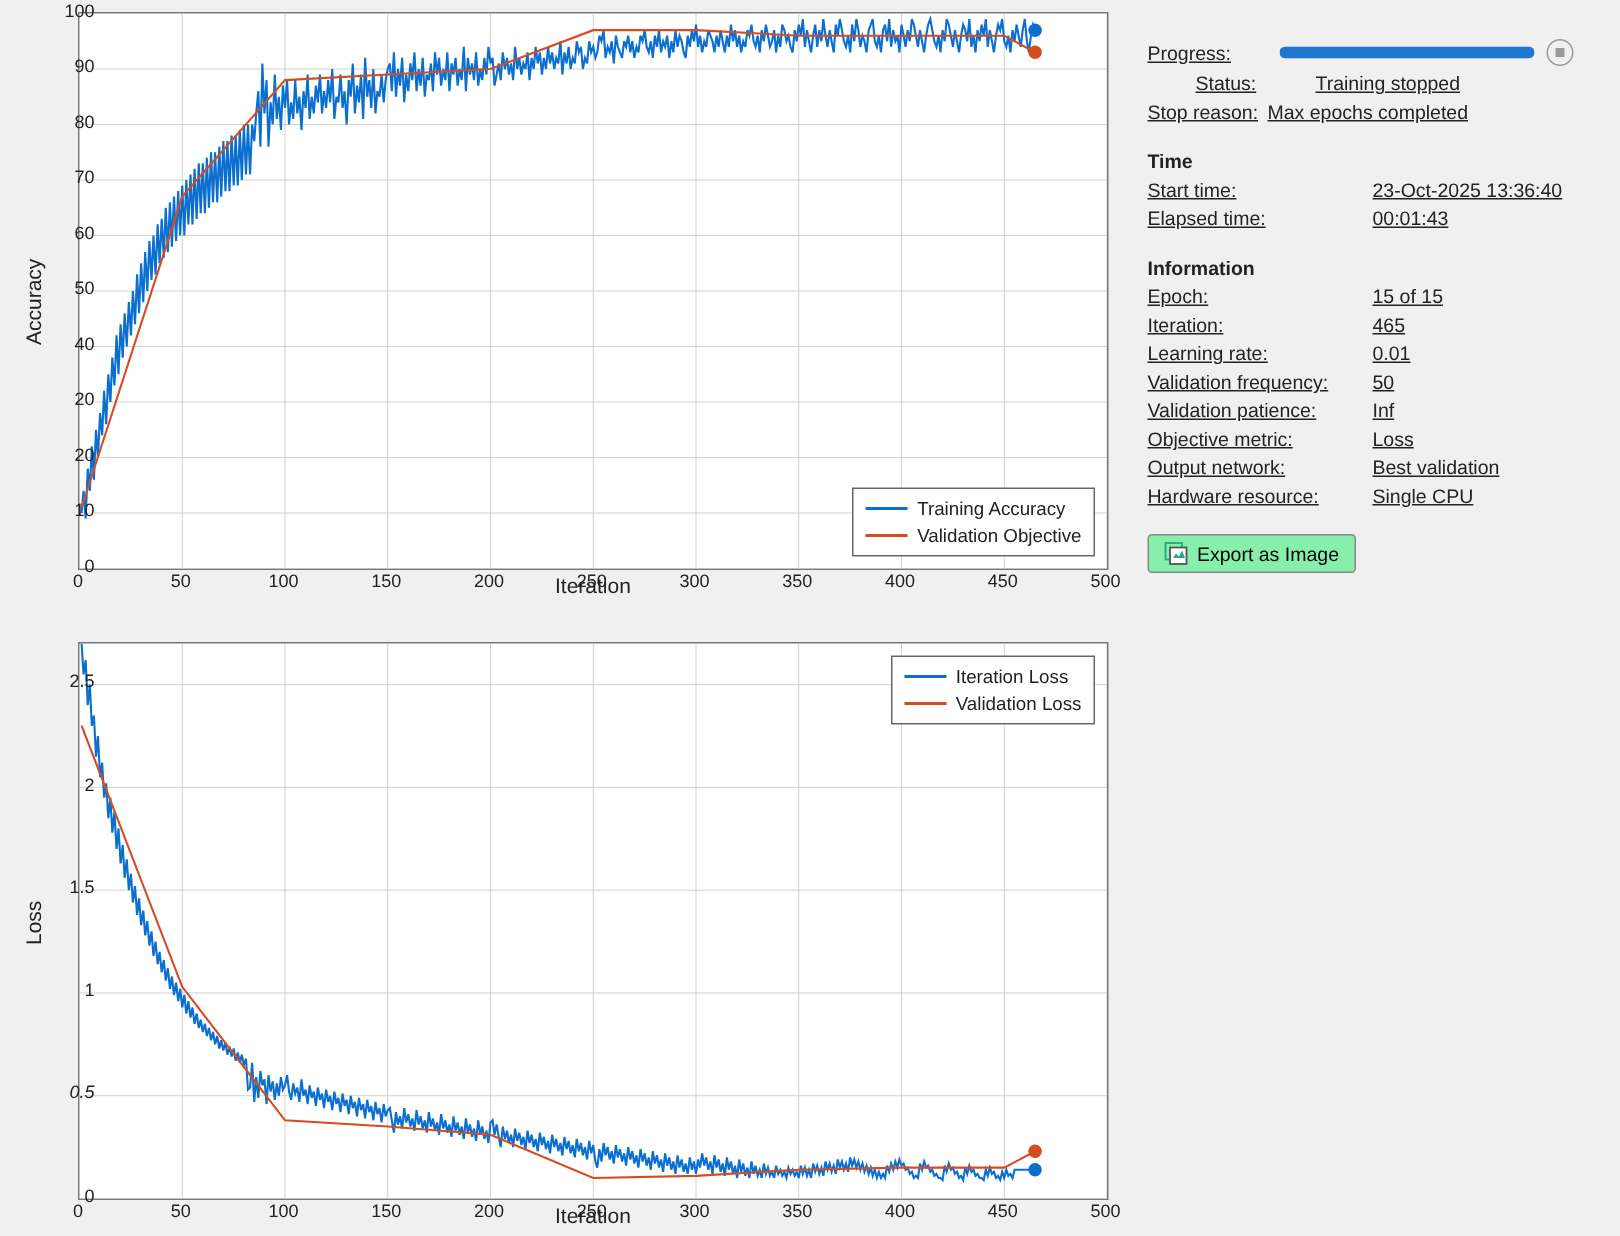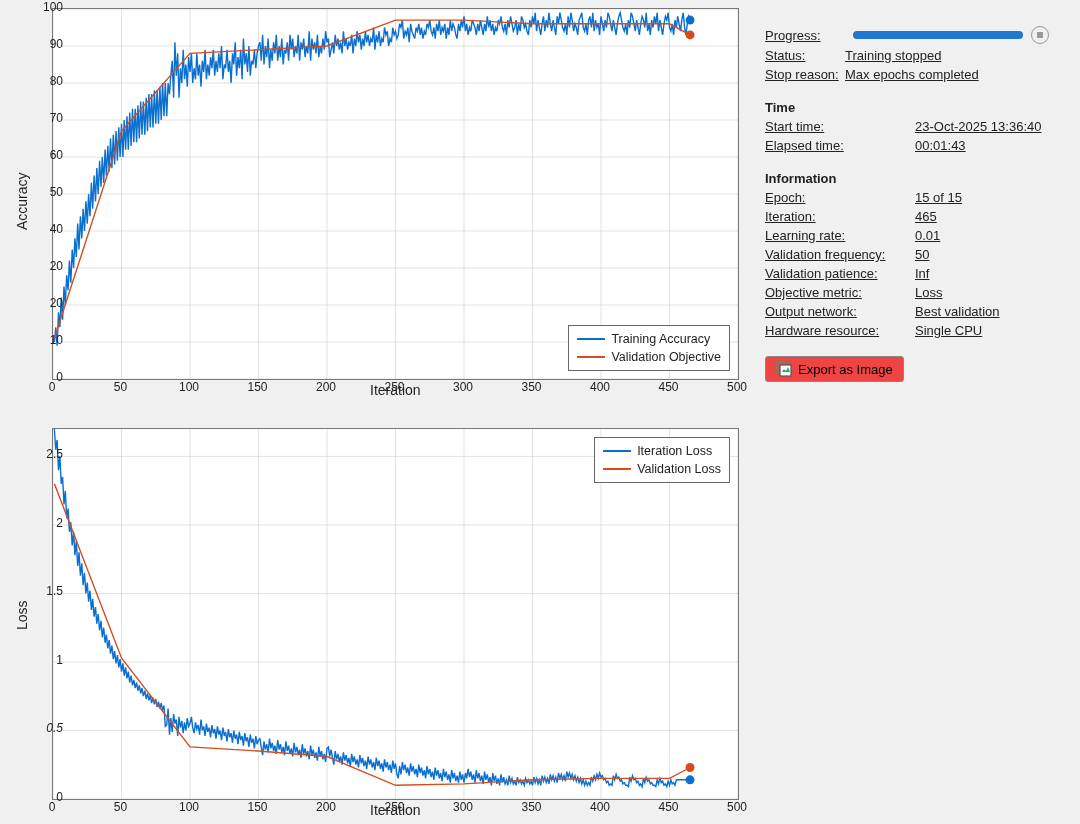--- a/index.html
+++ b/index.html
@@ -20,21 +20,21 @@
   svg{position:absolute;left:0;top:0;}
   
   .kv{display:flex;margin:4px 0;text-decoration:underline;}
   .kv .k{flex:0 0 150px;}
   .section-head{font-weight:bold;margin-top:18px;margin-bottom:4px;}
   .progress-wrap{display:flex;align-items:center;gap:8px;}
   .progress-bar{flex:0 0 170px;height:8px;background:#ddd;border-radius:4px;position:relative;overflow:hidden;}
   .progress-fill{position:absolute;left:0;top:0;bottom:0;background:#1f77d0;}
   .stop-dot{width:16px;height:16px;border:1px solid #999;border-radius:50%;display:flex;align-items:center;justify-content:center;}
   .stop-dot .sq{width:6px;height:6px;background:#999;}
-  .export-btn{margin-top:14px;display:inline-flex;align-items:center;gap:6px;background:#ef4444;border:1px solid #888;border-radius:3px;padding:4px 10px;font-size:13px;cursor:pointer;}
+  .export-btn{margin-top:14px;display:inline-flex;align-items:center;gap:6px;background:#86efac;border:1px solid #888;border-radius:3px;padding:4px 10px;font-size:13px;cursor:pointer;}
   .export-btn svg{position:static;}
 </style>
 </head>
 <body>
 
 <div id="root">
   <div id="charts">
 
     <div class="plot-area top">
       <svg id="svg-top" width="685" height="370">
@@ -169,21 +169,21 @@
     <div class="kv progress-wrap">
       <span class="k" style="flex:0 0 80px;">Progress:</span>
       <span class="progress-bar">
           <span class="progress-fill" id="pfill" style="width: 100%;"></span>
         </span>
       <span class="stop-dot">
           <span class="sq"></span>
         </span>
     </div>
     <div class="kv">
-        <span class="k" style="flex:0 0 80px;">Status:</span>
+        <span class="k" style="flex:0 0 80px;margin-left:32px;">Status:</span>
         <span>Training stopped</span>
       </div>
     <div class="kv">
         <span class="k" style="flex:0 0 80px;">Stop reason:</span>
         <span>Max epochs completed</span>
       </div>
 
     <div class="section-head">Time</div>
     <div class="kv">
         <span class="k">Start time:</span>

